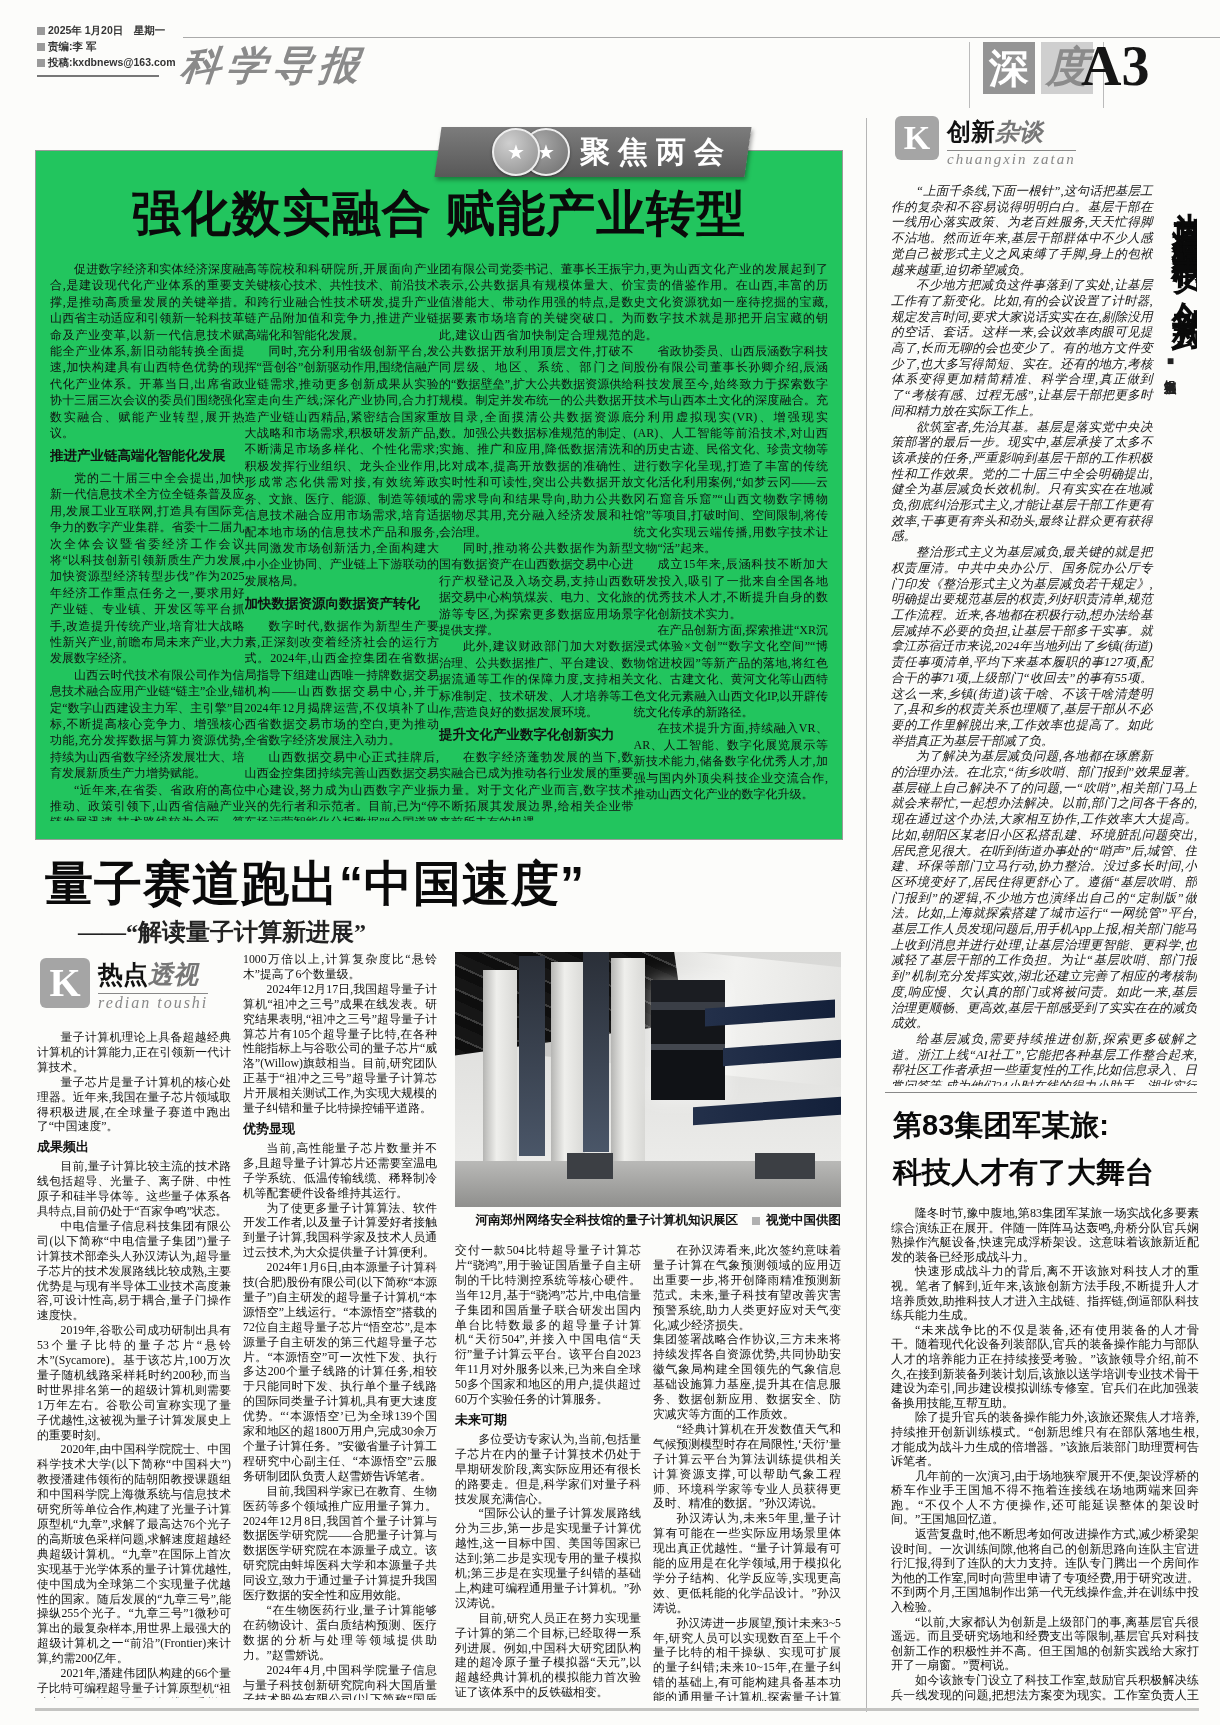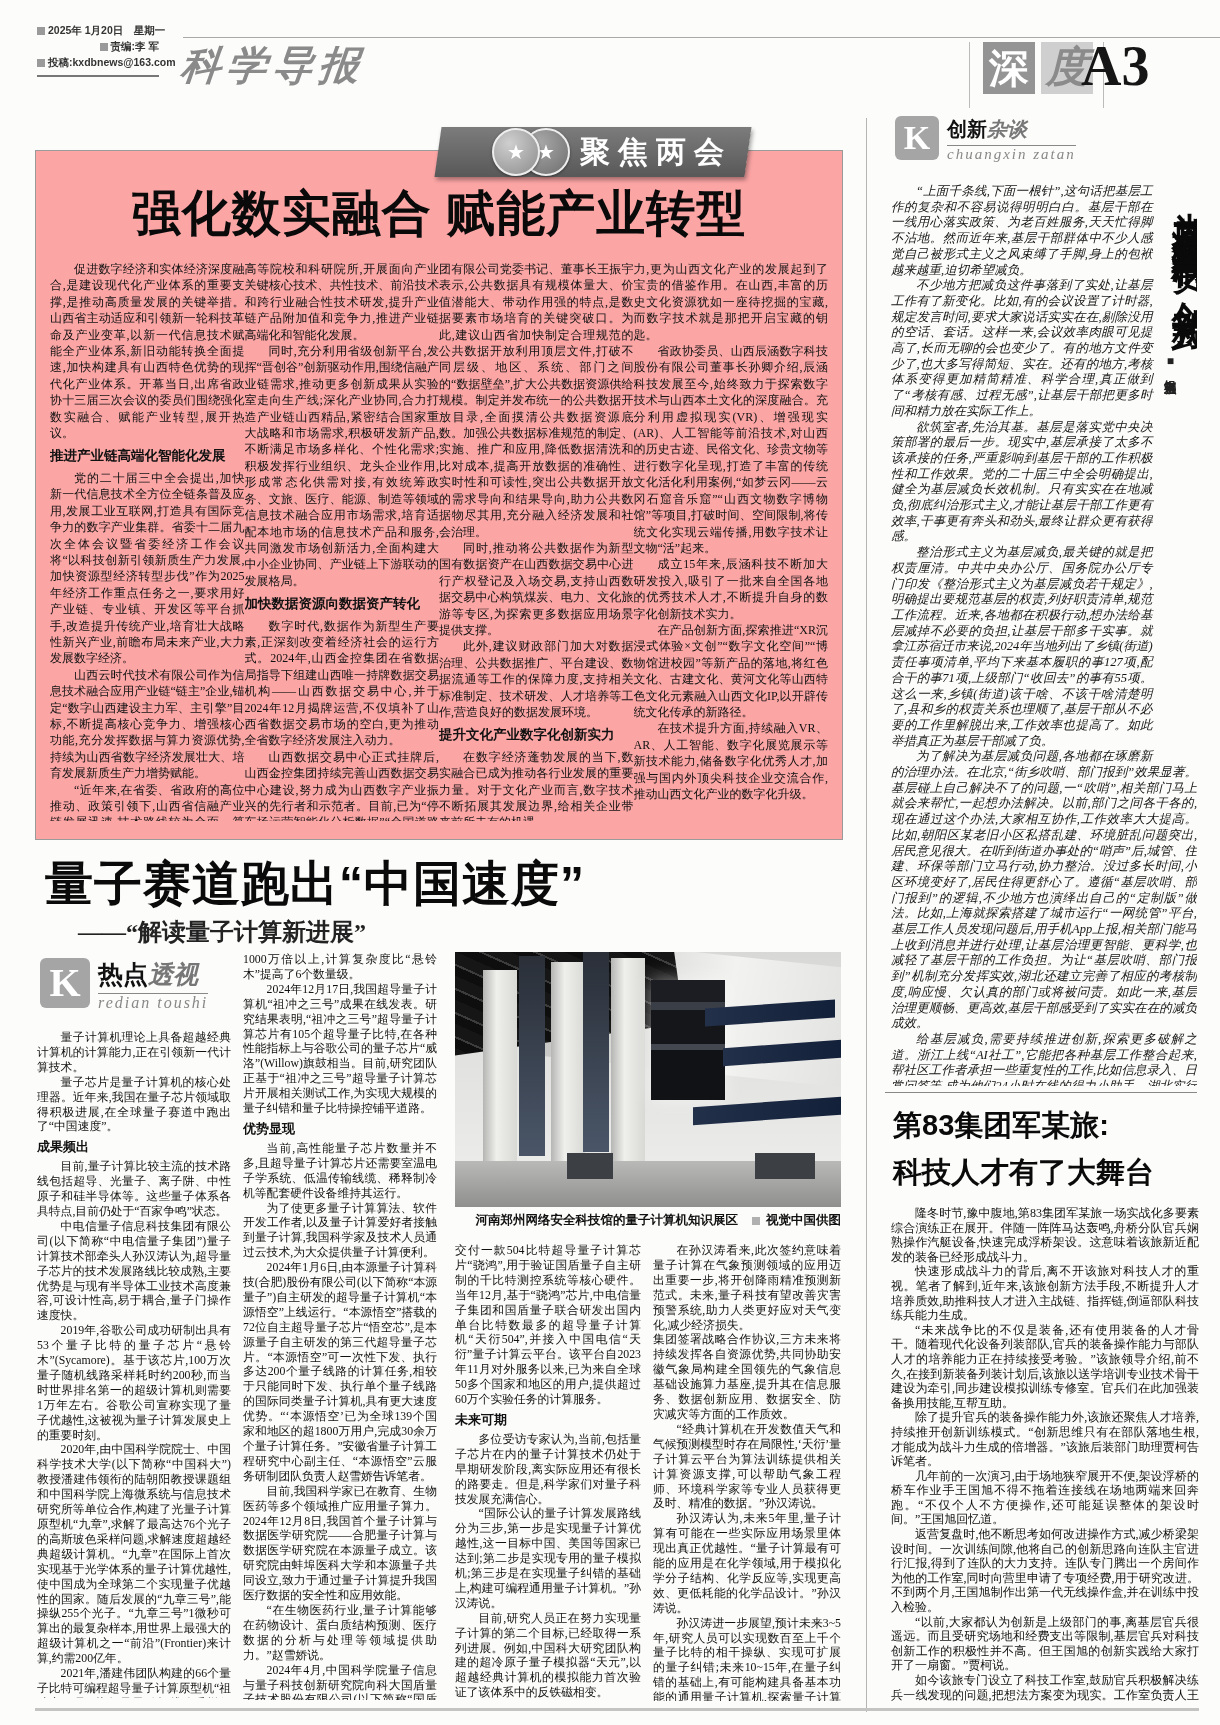--- a/index.html
+++ b/index.html
@@ -1,34 +1,34 @@
 <!DOCTYPE html>
 <html><head>
 <meta charset="utf-8">
 <style>
   html,body{margin:0;padding:0;}
   body{width:1220px;height:1725px;position:relative;background:#fcfcfa;color:#111;
        font-family:"Liberation Serif","DejaVu Serif",serif;overflow:hidden;}
   .abs{position:absolute;}
   
   .date-block{left:37px;top:22px;width:122px;font-size:10.5px;font-weight:bold;color:#333;
-              border-bottom:2px solid #777;padding-bottom:5px;line-height:16px;font-family:"Liberation Sans",sans-serif;text-align:right;}
+              border-bottom:2px solid #777;padding-bottom:5px;line-height:16px;font-family:"Liberation Sans",sans-serif;}
   .date-block .row{white-space:nowrap;}
   .sq{display:inline-block;width:8px;height:8px;background:#9a9a9a;margin-right:3px;vertical-align:-1px;}
   .paper-name{left:181px;top:38px;font-size:40px;font-weight:bold;font-style:italic;color:#8a8a8a;
               letter-spacing:6px;transform:skewX(-6deg);}
   .top-rule{left:183px;top:37px;width:1037px;height:1px;background:#aaa;}
   .ed-vline{width:1px;background:#bbb;top:42px;height:66px;}
   .ed-box1{left:983px;top:42px;width:52px;height:52px;background:#949494;color:#fff;
            font-size:40px;font-weight:900;text-align:center;line-height:52px;font-family:"Liberation Sans",sans-serif;}
   .ed-box2{left:1041px;top:42px;width:52px;height:52px;background:#cfcfcf;color:#8b8b8b;
            font-size:42px;font-weight:bold;font-style:italic;text-align:center;line-height:50px;}
   .page-no{left:1081px;top:34px;font-size:56px;font-weight:bold;color:#161616;font-family:"Liberation Serif",serif;}
   
-  .main-box{left:35px;top:150px;width:806px;height:688px;border:1px solid #9a9a9a;background:#fca5a5;}
+  .main-box{left:35px;top:150px;width:806px;height:688px;border:1px solid #9a9a9a;background:#22c55e;}
   .badge{left:438px;top:127px;width:294px;height:50px;background:linear-gradient(180deg,#7c7c7c,#585858);
          transform:skewX(-8deg);box-shadow:2px 3px 4px rgba(0,0,0,.35);display:flex;align-items:center;
          justify-content:flex-end;padding-right:16px;z-index:5;}
   .badge-label{color:#fff;font-size:30px;font-weight:900;letter-spacing:8px;font-family:"Liberation Sans",sans-serif;transform:skewX(8deg);}
   .emblem{width:44px;height:44px;border-radius:50%;margin-left:-18px;transform:skewX(8deg);
           display:flex;align-items:center;justify-content:center;color:#fff;font-size:20px;
           border:2px solid #eee;box-shadow:0 1px 3px rgba(0,0,0,.4);}
   .emblem.nat{background:radial-gradient(circle at 35% 30%,#cfcfcf,#8c8c8c);z-index:2;}
   .emblem.cppcc{background:radial-gradient(circle at 35% 30%,#a8a8a8,#6e6e6e);margin-right:10px;}
   .badge-line{top:155px;height:1px;background:#999;}
@@ -77,21 +77,21 @@
   .ph-banner{position:absolute;height:18px;background:linear-gradient(90deg,#23304a,#13203a);transform:skewY(-4deg);}
   .ph-floor{position:absolute;left:0;bottom:0;width:100%;height:46px;background:linear-gradient(180deg,#b9b9b7,#8f8f8d);}
   .ph-desk{position:absolute;bottom:28px;width:46px;height:26px;background:#3c3f44;}
   .q-caption{left:455px;top:1212px;width:386px;text-align:right;font-size:12.5px;font-weight:bold;
              font-family:"Liberation Sans",sans-serif;color:#111;}
   .q-caption .sq{background:#b0b0b0;margin:0 6px 0 14px;}
   
   .v-divider{left:866px;top:118px;width:1px;height:1594px;background:#b5b5b5;}
   .z-badge{left:895px;top:116px;}
   .z-badge .kbox{width:44px;height:44px;font-size:34px;line-height:44px;}
-  .z-badge .kb-bold,.z-badge .kb-script{font-size:20px;}
+  .z-badge .kb-bold,.z-badge .kb-script{font-size:24px;}
   .z-badge .kb-pinyin{font-size:15px;letter-spacing:2px;}
   .z-body{left:891px;top:184px;width:306px;height:902px;overflow:hidden;
           font-size:12.5px;line-height:15.7px;text-align:justify;font-style:italic;color:#151515;}
   .z-body .p{margin:0;text-indent:2em;}
   .vhead{float:right;height:574px;margin-left:9px;display:flex;font-style:normal;}
   .v-title{writing-mode:vertical-rl;font-size:35px;font-weight:900;letter-spacing:5px;
            font-family:"Liberation Sans",sans-serif;color:#0a0a0a;}
   .v-by{writing-mode:vertical-rl;font-size:12px;padding-top:170px;color:#222;margin-right:4px;font-weight:bold;}
   .z-rule{left:885px;top:1092px;width:312px;height:1px;background:#888;}
   .a-head{left:893px;top:1102px;font-size:29px;font-weight:900;line-height:47px;

